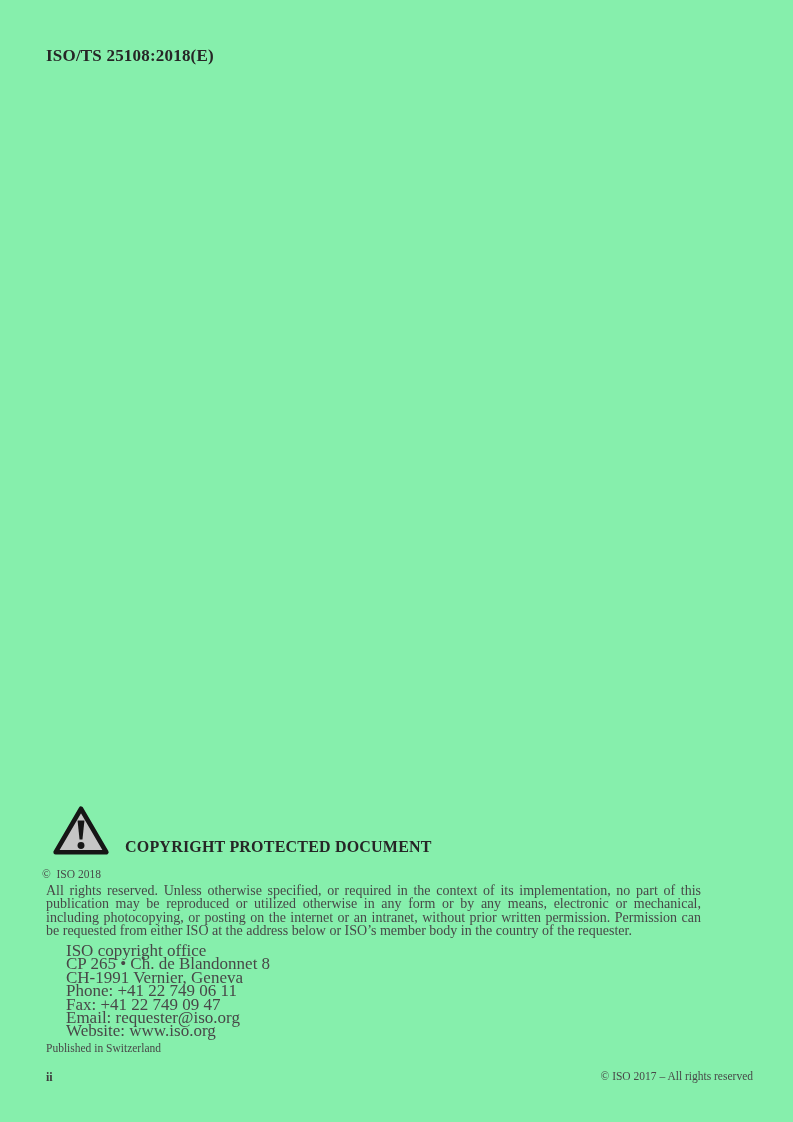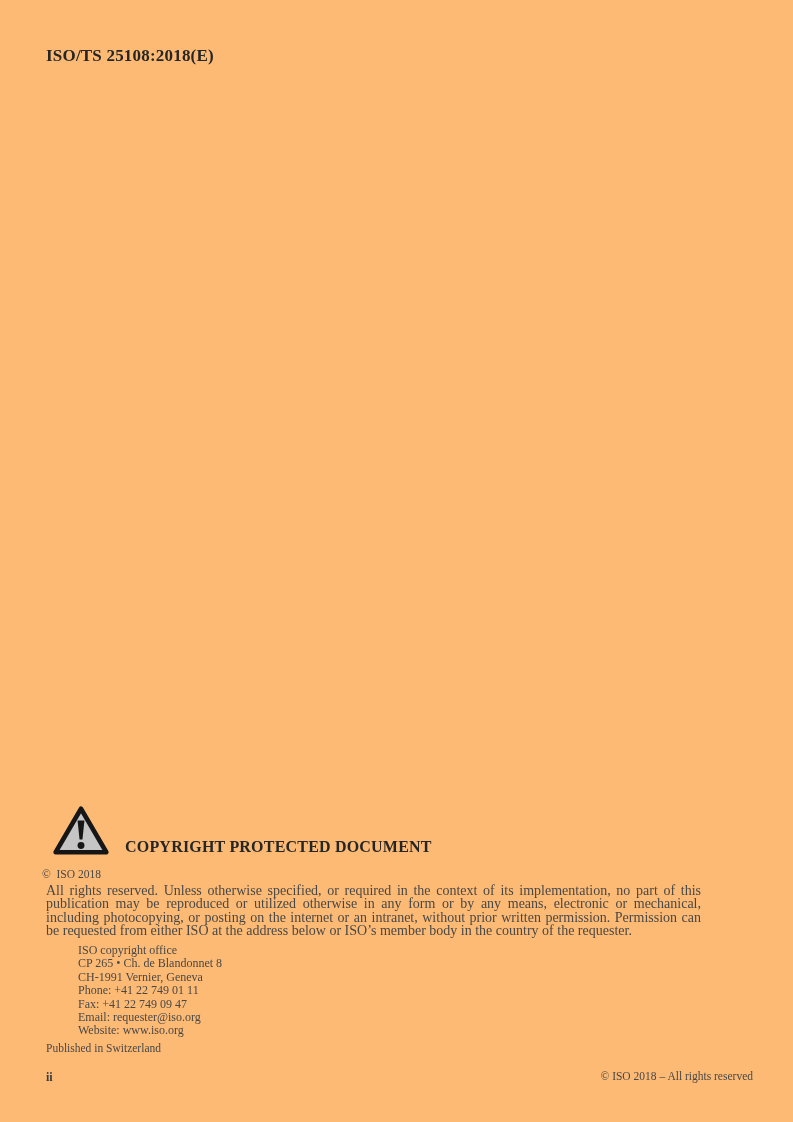--- a/index.html
+++ b/index.html
@@ -7,21 +7,21 @@
   body {
     font-family: "Liberation Serif", "DejaVu Serif", serif;
     width: 793px; height: 1122px;
     position: relative;
     overflow: hidden;
   }
   .page {
     position: absolute;
     left: 0; top: 0;
     width: 793px; height: 1122px;
-    background: #fdba74;
+    background: #86efac;
   }
   .doc-header {
     position: absolute;
     left: 46px; top: 46px;
     font-size: 17px;
     font-weight: bold;
     color: #262626;
     letter-spacing: 0.2px;
   }
   .copyright-banner {
@@ -54,22 +54,22 @@
     position: absolute;
     left: 46px; top: 884px;
     width: 655px;
     font-size: 14px;
     line-height: 13.35px;
     color: #484848;
     text-align: justify;
   }
   .address-block {
     position: absolute;
-    left: 78px; top: 944px;
-    font-size: 12px;
+    left: 66px; top: 944px;
+    font-size: 17px;
     line-height: 13.4px;
     color: #484848;
   }
   .published-line {
     position: absolute;
     left: 46px; top: 1042px;
     font-size: 11.5px;
     color: #484848;
   }
   .footer {
@@ -109,26 +109,26 @@
   </div>
 
   <div class="copyright-line">©  ISO 2018</div>
 
   <div class="notice-paragraph">All rights reserved. Unless otherwise specified, or required in the context of its implementation, no part of this publication may be reproduced or utilized otherwise in any form or by any means, electronic or mechanical, including photocopying, or posting on the internet or an intranet, without prior written permission. Permission can be requested from either ISO at the address below or ISO’s member body in the country of the requester.</div>
 
   <div class="address-block">
     <div>ISO copyright office</div>
     <div>CP 265 • Ch. de Blandonnet 8</div>
     <div>CH-1991 Vernier, Geneva</div>
-    <div>Phone: +41 22 749 01 11</div>
+    <div>Phone: +41 22 749 06 11</div>
     <div>Fax: +41 22 749 09 47</div>
     <div>Email: requester@iso.org</div>
     <div>Website: www.iso.org</div>
   </div>
 
   <div class="published-line">Published in Switzerland</div>
 
   <div class="footer">
     <div class="page-number">ii</div>
-    <div class="footer-copyright">© ISO 2018 – All rights reserved</div>
+    <div class="footer-copyright">© ISO 2017 – All rights reserved</div>
   </div>
 
 </div>
 
 </body></html>

